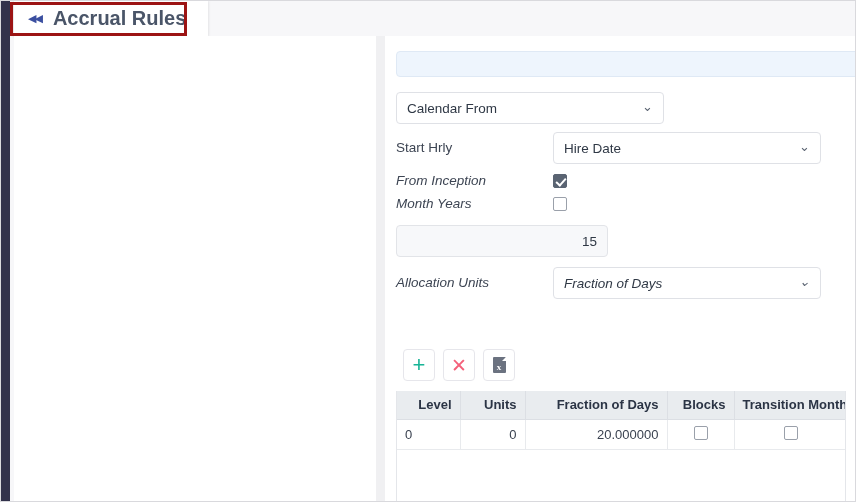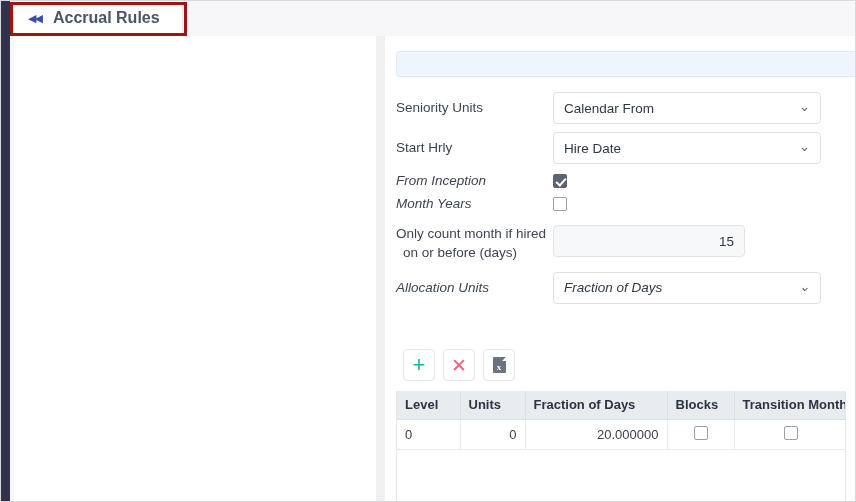--- a/index.html
+++ b/index.html
@@ -61,21 +61,21 @@
     z-index: 7;
   }
   .collapse-icon {
     color: #3b4fa0;
     font-size: 11px;
     letter-spacing: -2px;
     line-height: 1;
     display: inline-block;
   }
   .title-text {
-    font-size: 16px;
+    font-size: 20px;
     font-weight: bold;
     color: #4a5568;
     white-space: nowrap;
   }
   
   .redbox {
     position: absolute;
     left: 10px; top: 2px;
     width: 177px; height: 34px;
     border: 3px solid #9c1414;
@@ -315,21 +315,21 @@
   }
   .chev {
     position: absolute;
     right: 10px; top: 50%;
     transform: translateY(-60%);
     color: #5b6472;
     font-size: 13px;
     line-height: 1;
   }
   .fnum {
-    width: 192px;
+    width: 212px;
     height: 32px;
     border: 1px solid #e2e4e8;
     border-radius: 4px;
     background: #f7f8fa;
     text-align: right;
     padding: 0 10px;
     font-size: 13.5px;
     color: #2f3845;
     font-family: "Liberation Sans", sans-serif;
     outline: none;
@@ -378,21 +378,21 @@
   table.rtable {
     border-collapse: collapse;
     width: 450px;
     table-layout: fixed;
     font-size: 13px;
   }
   table.rtable th {
     background: #e9ecef;
     color: #2b3445;
     font-weight: bold;
-    text-align: left;
+    text-align: right;
     padding: 6px 8px;
     height: 28px;
     border-right: 1px solid #dcdfe4;
     border-bottom: 1px solid #dcdfe4;
     white-space: nowrap;
     overflow: hidden;
   }
   table.rtable td {
     padding: 6px 8px;
     height: 28px;
@@ -533,21 +533,20 @@
     <div class="thumbtop"></div>
   </div>
 
   <div class="right-panel">
 
     <div class="blue-banner"></div>
 
     <div class="form-grid">
 
       <div class="frow">
-        <div class="flabel">Seniority Units</div>
         <div class="fselect">
           <span>Calendar From</span>
           <span class="chev">⌄</span>
         </div>
       </div>
 
       <div class="frow">
         <div class="flabel">Start Hrly</div>
         <div class="fselect">
           <span>Hire Date</span>
@@ -563,24 +562,20 @@
       </div>
 
       <div class="frow cbrow">
         <div class="flabel">Month Years</div>
         <div class="cbholder">
           <span class="cbx"></span>
         </div>
       </div>
 
       <div class="frow" style="align-items:flex-start;">
-        <div class="flabel two-line">
-          <div>Only count month if hired</div>
-          <div style="padding-left:7px;">on or before (days)</div>
-        </div>
         <input class="fnum" type="text" value="15" style="">
       </div>
 
       <div class="frow" style="margin-top:10px;font-style:italic;">
         <div class="flabel">Allocation Units</div>
         <div class="fselect">
           <span>Fraction of Days</span>
           <span class="chev">⌄</span>
         </div>
       </div>

